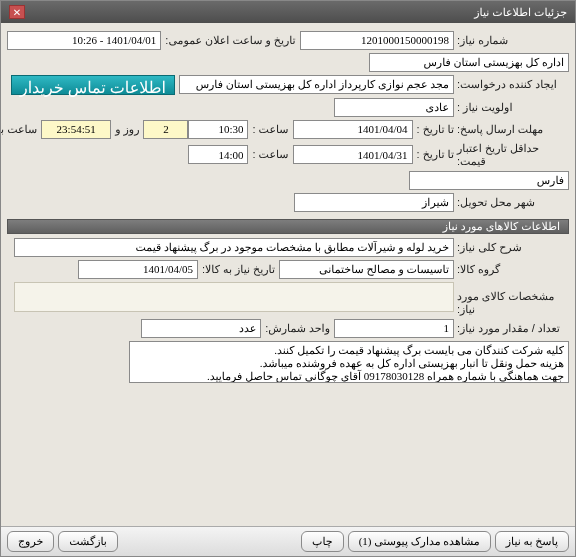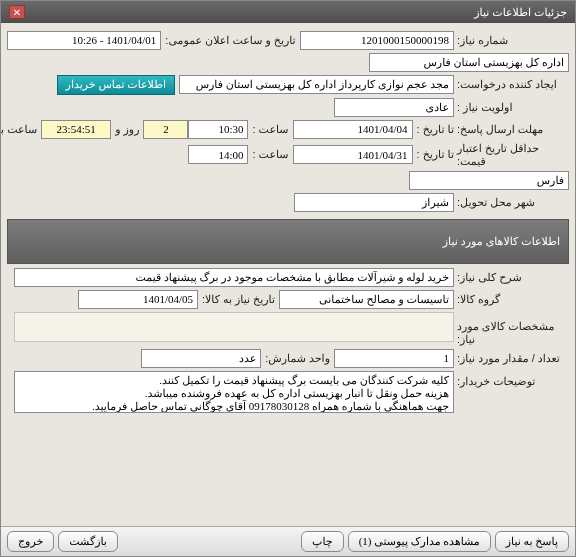--- a/index.html
+++ b/index.html
@@ -42,21 +42,21 @@
     border: 1px solid #933;
   }
   .content {
     flex: 1;
     padding: 4px 6px 2px 6px;
     overflow: hidden;
   }
   .section-header {
     background: linear-gradient(#7d7d7d,#5f5f5f);
     color: #fff;
-    padding: 15px 8px;
+    padding: 0 8px;
     font-size: 11px;
     margin-top: 4px;
     border: 1px solid #555;
   }
   .form-area {
     padding: 2px 0;
   }
   .row {
     display: flex;
     align-items: center;
@@ -92,21 +92,21 @@
   }
   .w160 { width: 160px; }
   .w120 { width: 120px; }
   .w60  { width: 60px; }
   .w45  { width: 45px; }
   .btn-teal {
     background: linear-gradient(#2fb9c4,#0e8b96);
     border: 1px solid #0a6b73;
     color: #fff;
     padding: 2px 8px;
-    font-size: 11px;
+    font-size: 16px;
     font-family: Tahoma;
     cursor: pointer;
     height: 20px;
   }
   .textarea {
     background: #fff;
     border: 1px solid #8a8a8a;
     width: 440px;
     min-height: 38px;
     padding: 2px 4px;
@@ -231,21 +231,20 @@
       </div>
 
       <div class="row">
         <span class="lbl">تعداد / مقدار مورد نیاز:</span>
         <input class="field w120" readonly="" value="1" style="">
         <span class="lbl2">واحد شمارش:</span>
         <input class="field w120" readonly="" value="عدد" style="">
       </div>
 
       <div class="row" style="align-items:flex-start">
-        <span class="lbl" style="padding-top:4px">توضیحات خریدار:</span>
         <textarea class="textarea" rows="3" readonly="" style="">کلیه شرکت کنندگان می بایست برگ پیشنهاد قیمت را تکمیل کنند.
 هزینه حمل ونقل تا انبار بهزیستی اداره کل به عهده فروشنده میباشد.
 جهت هماهنگی با شماره همراه 09178030128 آقای چوگانی تماس حاصل فرمایید.</textarea>
       </div>
 
     </div>
 
   </div>
 
   <div class="footer">

